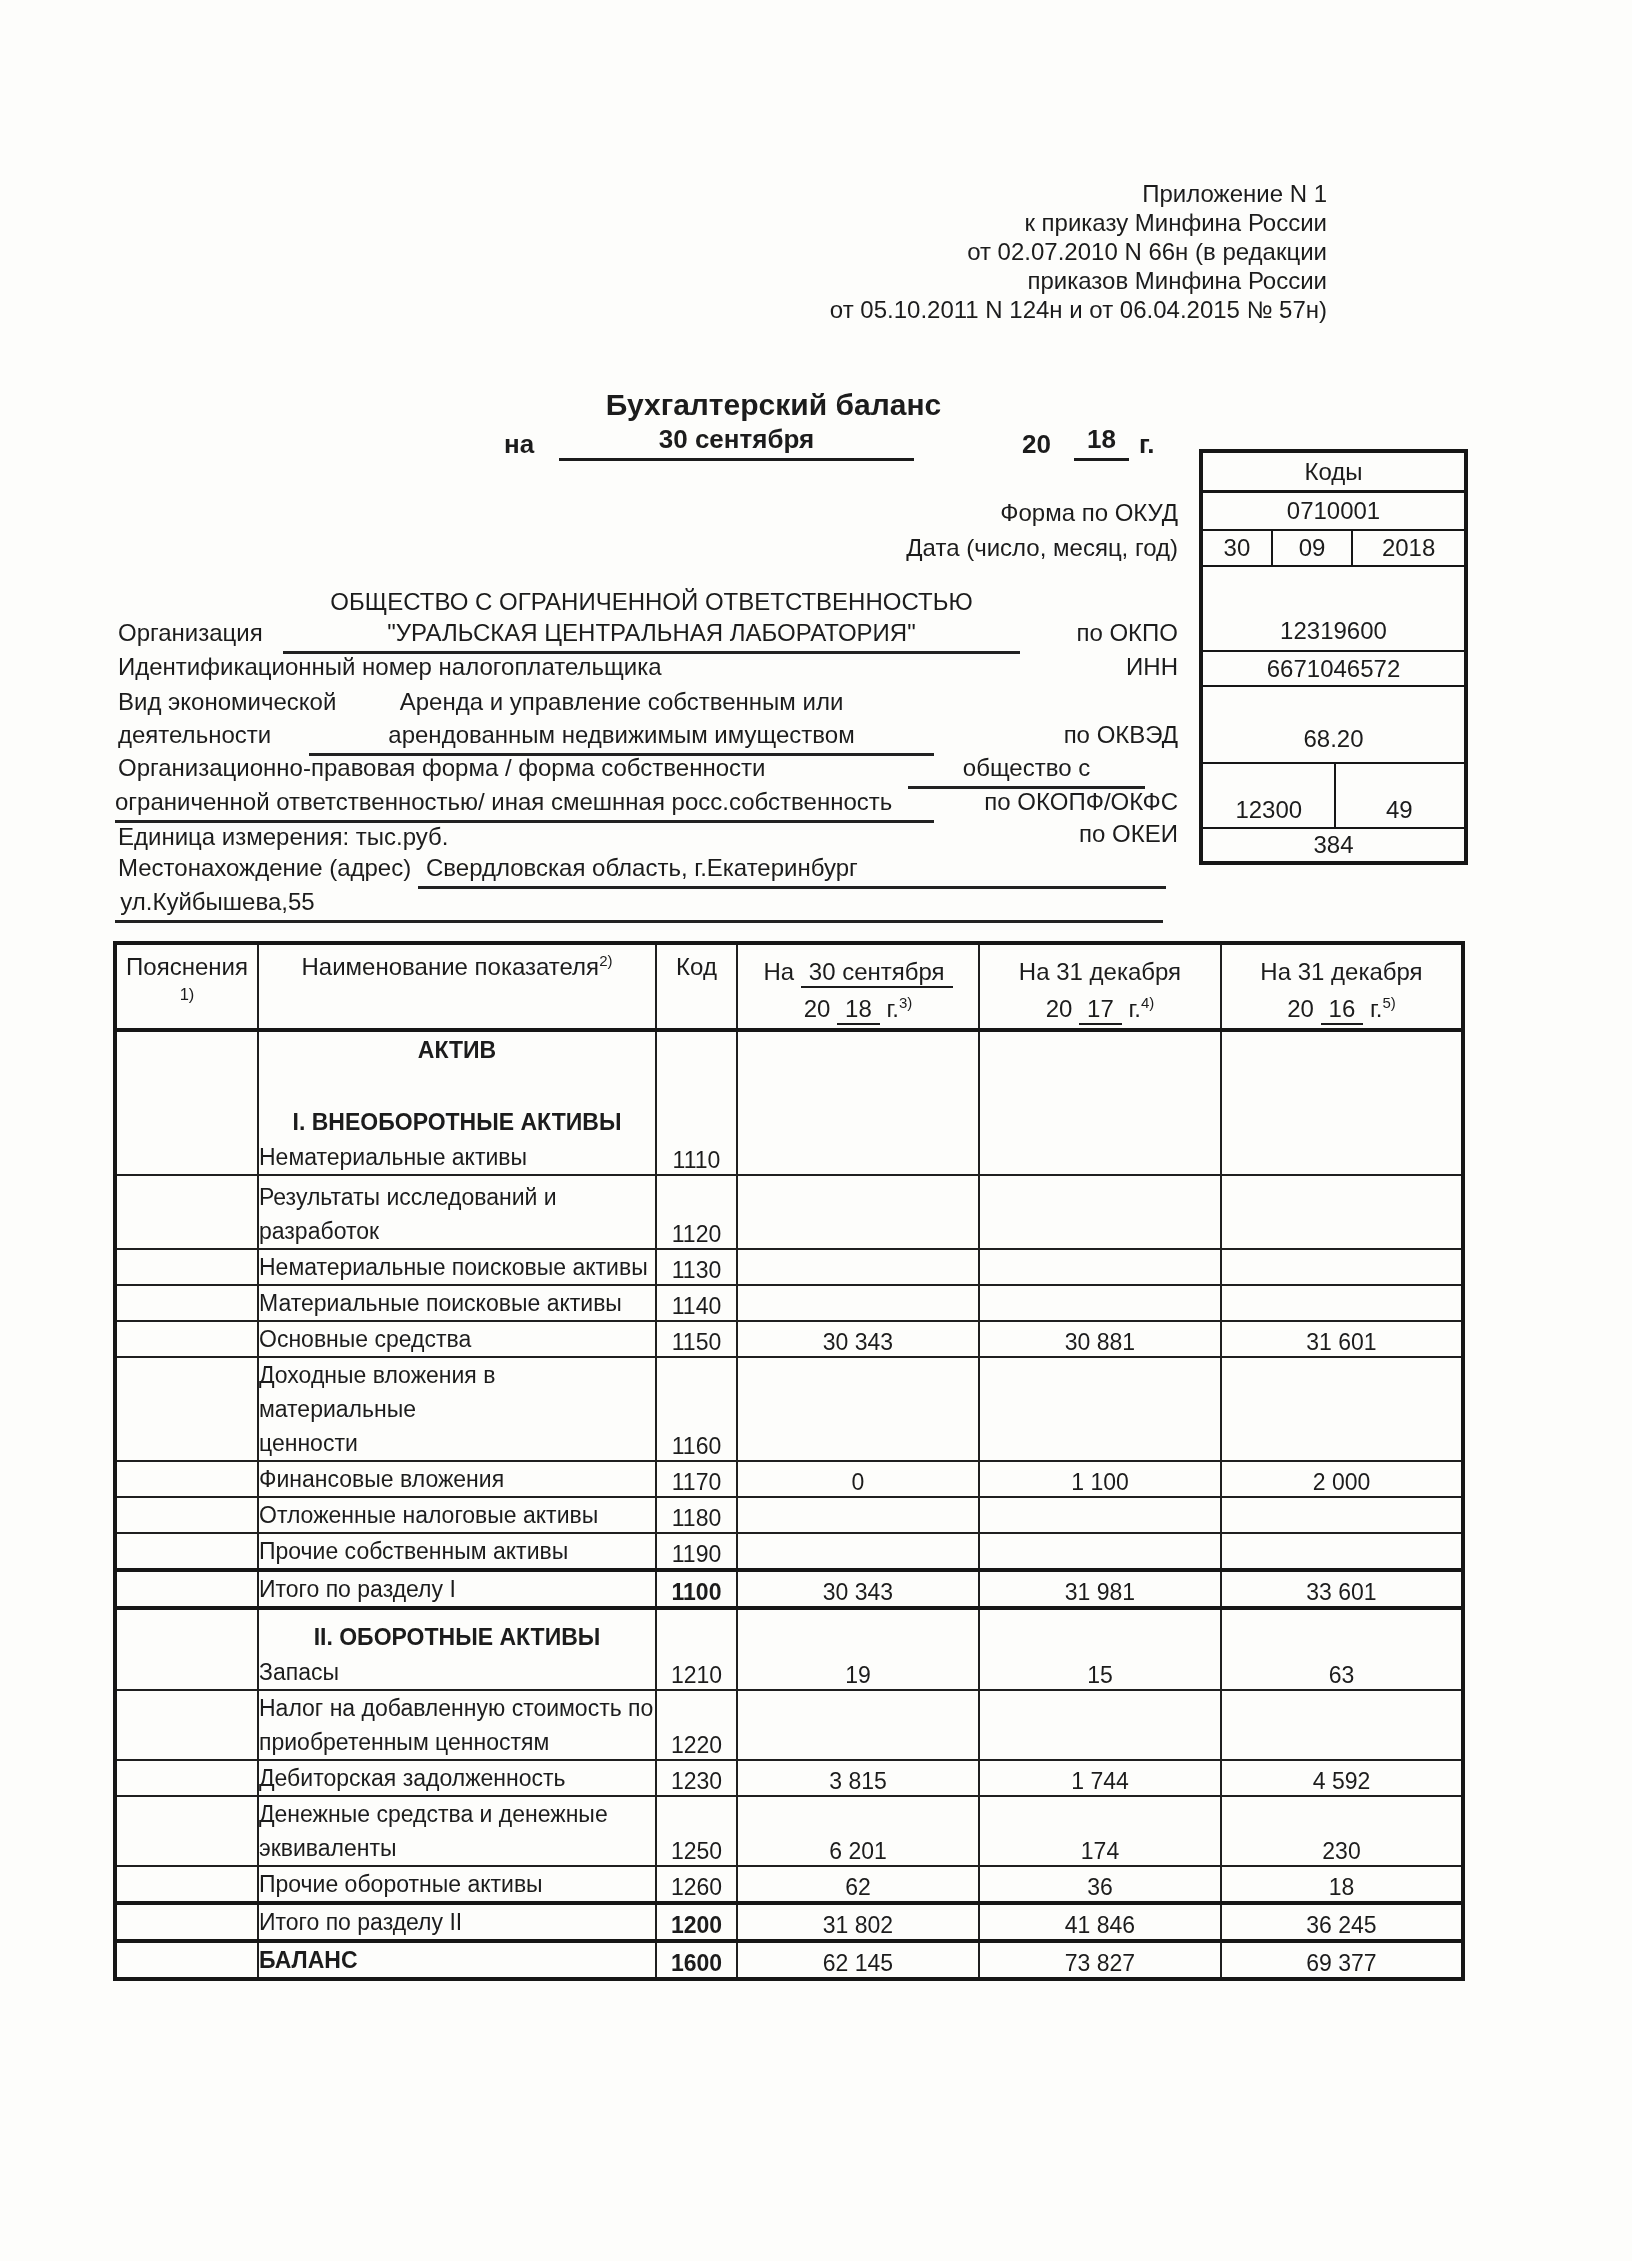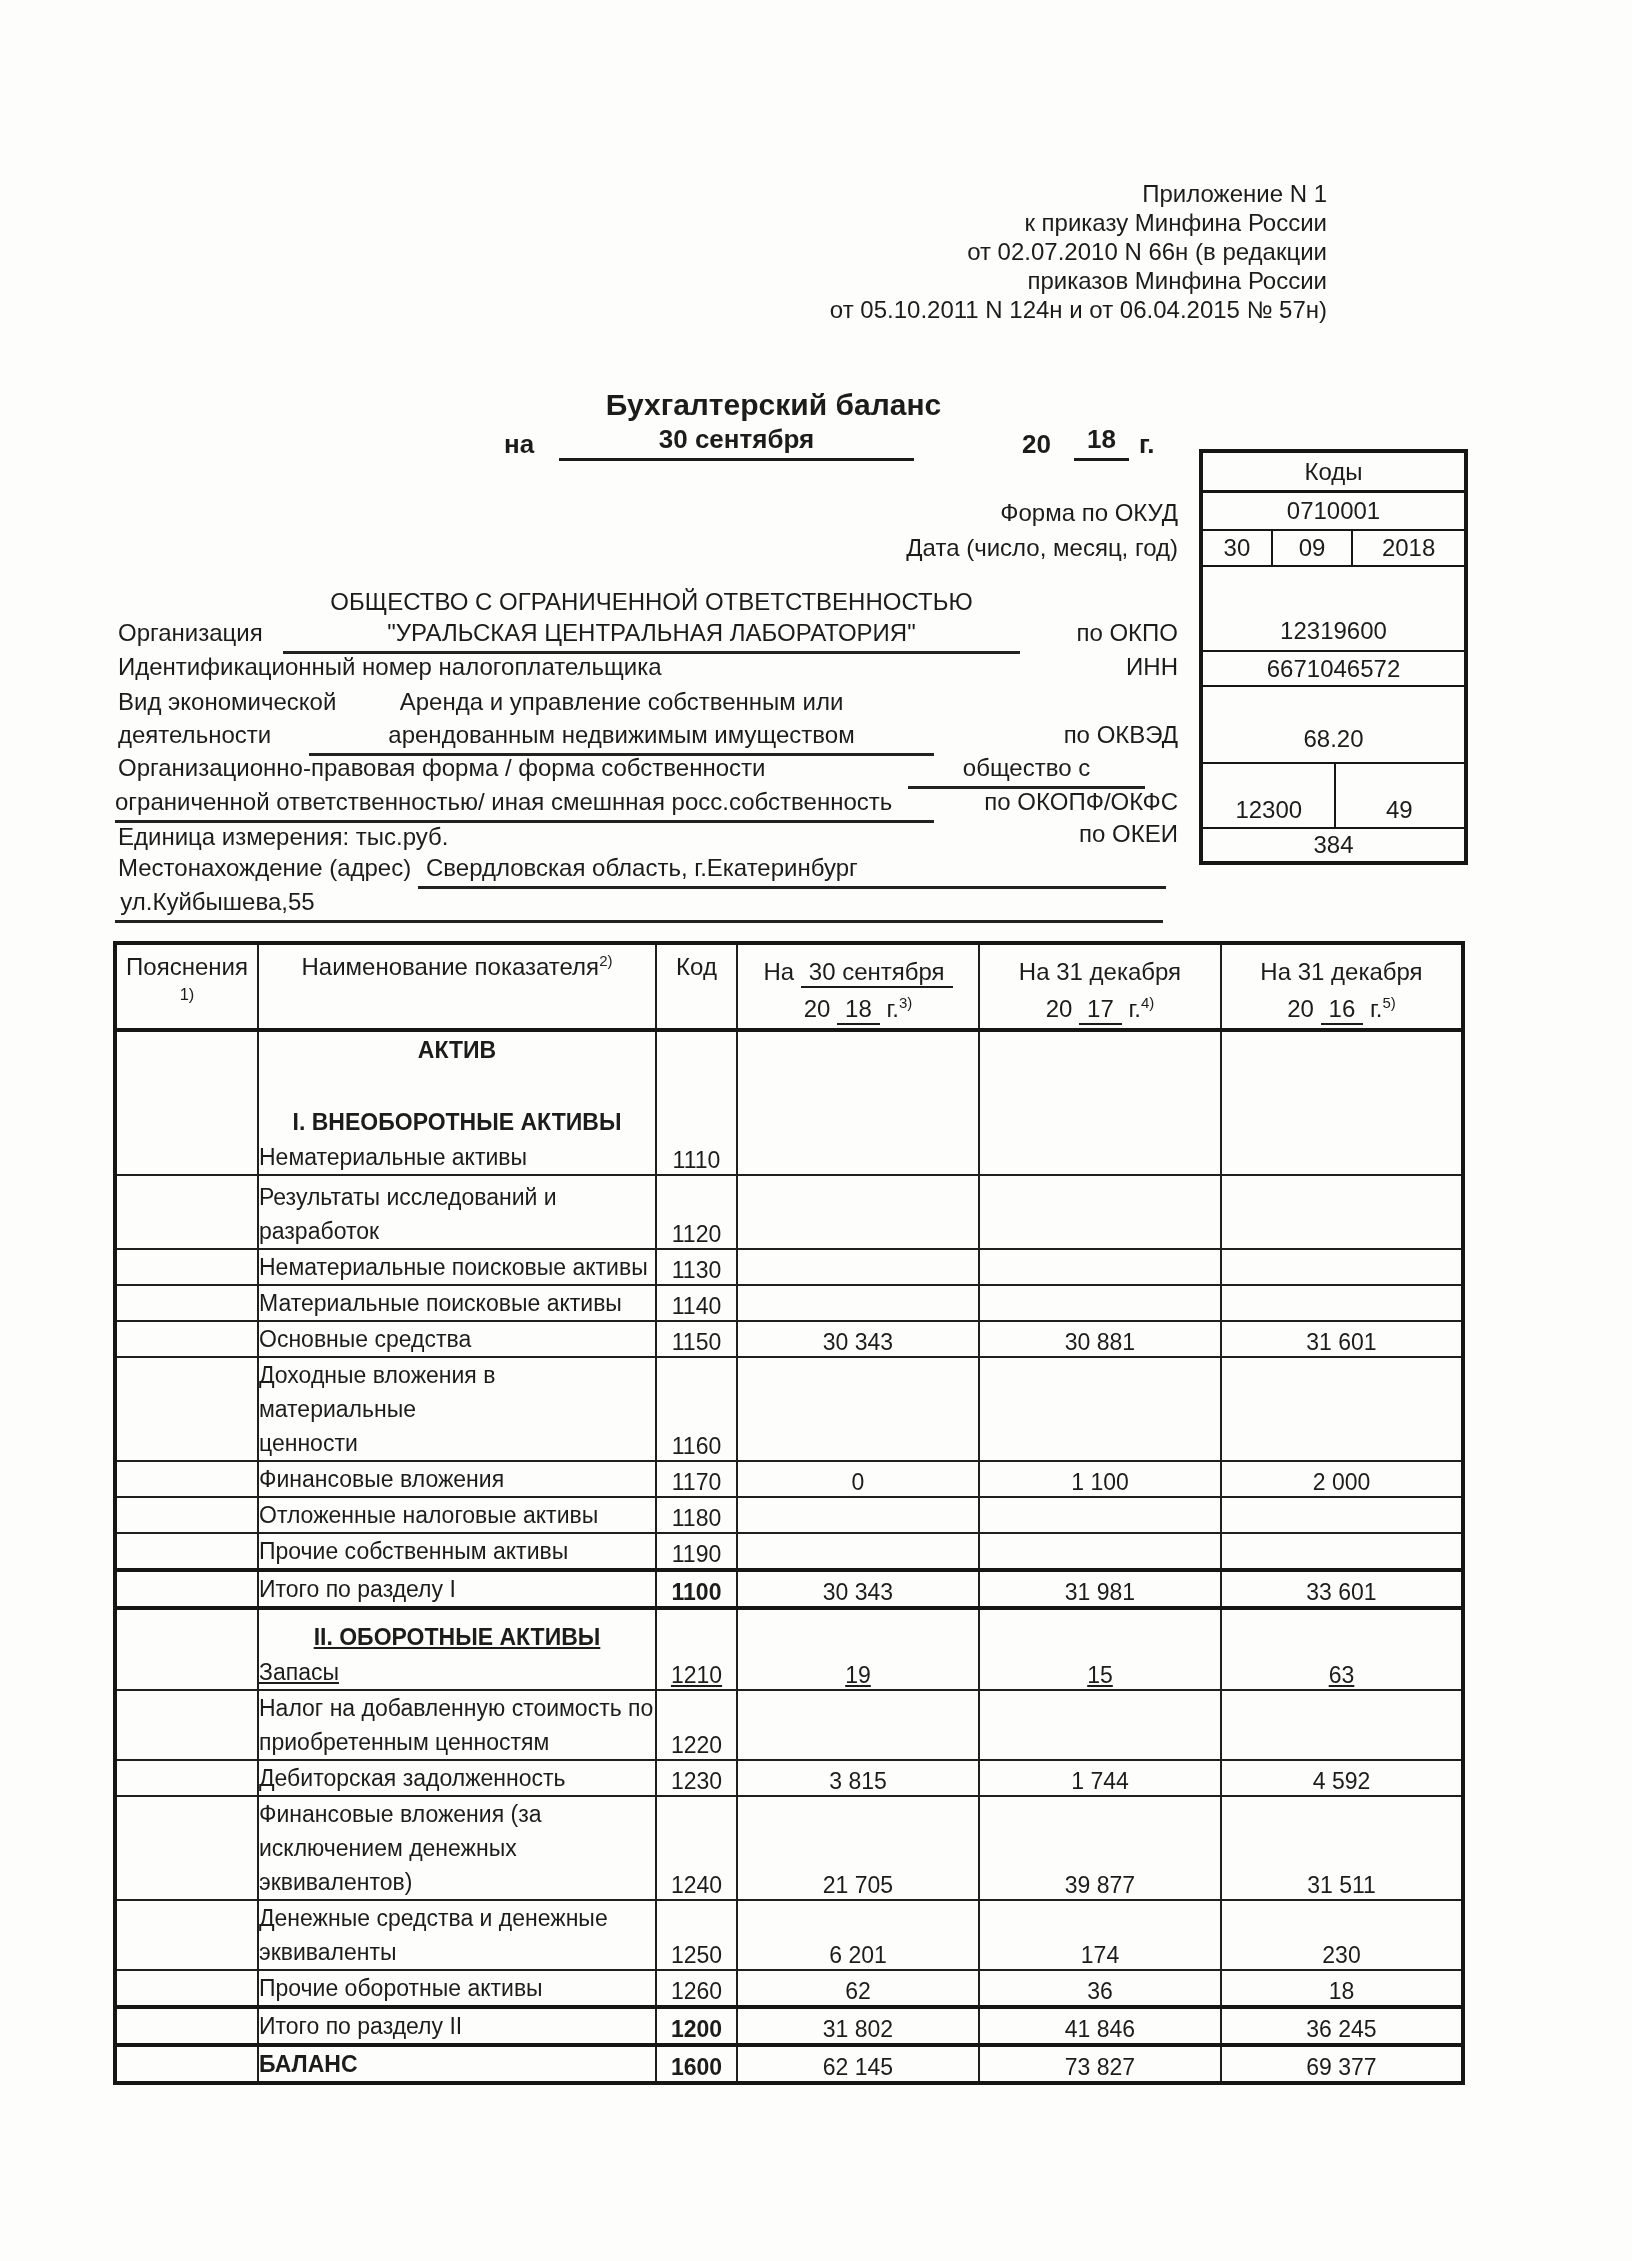--- a/index.html
+++ b/index.html
@@ -279,21 +279,21 @@
         <tr class="thick-top" style="height: 33px;">
           <td class="cell-expl"></td>
           <td class="cell-name">
             <div class="name-line">Итого по разделу I</div>
           </td>
           <td class="cell-code b">1100</td>
           <td class="cell-val">30 343</td>
           <td class="cell-val">31 981</td>
           <td class="cell-val">33 601</td>
         </tr>
-        <tr class="thick-top" style="height: 82px; text-decoration: underline;">
+        <tr class="thick-top" style="height: 82px;">
           <td class="cell-expl"></td>
           <td class="cell-name">
             <div class="section-line">II. ОБОРОТНЫЕ АКТИВЫ</div>
             <div class="name-line">Запасы</div>
           </td>
           <td class="cell-code">1210</td>
           <td class="cell-val">19</td>
           <td class="cell-val">15</td>
           <td class="cell-val">63</td>
         </tr>
@@ -311,32 +311,20 @@
         <tr style="height: 36px;">
           <td class="cell-expl"></td>
           <td class="cell-name">
             <div class="name-line">Дебиторская задолженность</div>
           </td>
           <td class="cell-code">1230</td>
           <td class="cell-val">3 815</td>
           <td class="cell-val">1 744</td>
           <td class="cell-val">4 592</td>
         </tr>
-        <tr style="height: 95px;">
-          <td class="cell-expl"></td>
-          <td class="cell-name">
-            <div class="name-line">Финансовые вложения (за</div>
-            <div class="name-line">исключением денежных</div>
-            <div class="name-line">эквивалентов)</div>
-          </td>
-          <td class="cell-code">1240</td>
-          <td class="cell-val">21 705</td>
-          <td class="cell-val">39 877</td>
-          <td class="cell-val">31 511</td>
-        </tr>
         <tr style="height: 64px;">
           <td class="cell-expl"></td>
           <td class="cell-name">
             <div class="name-line">Денежные средства и денежные</div>
             <div class="name-line">эквиваленты</div>
           </td>
           <td class="cell-code">1250</td>
           <td class="cell-val">6 201</td>
           <td class="cell-val">174</td>
           <td class="cell-val">230</td>

